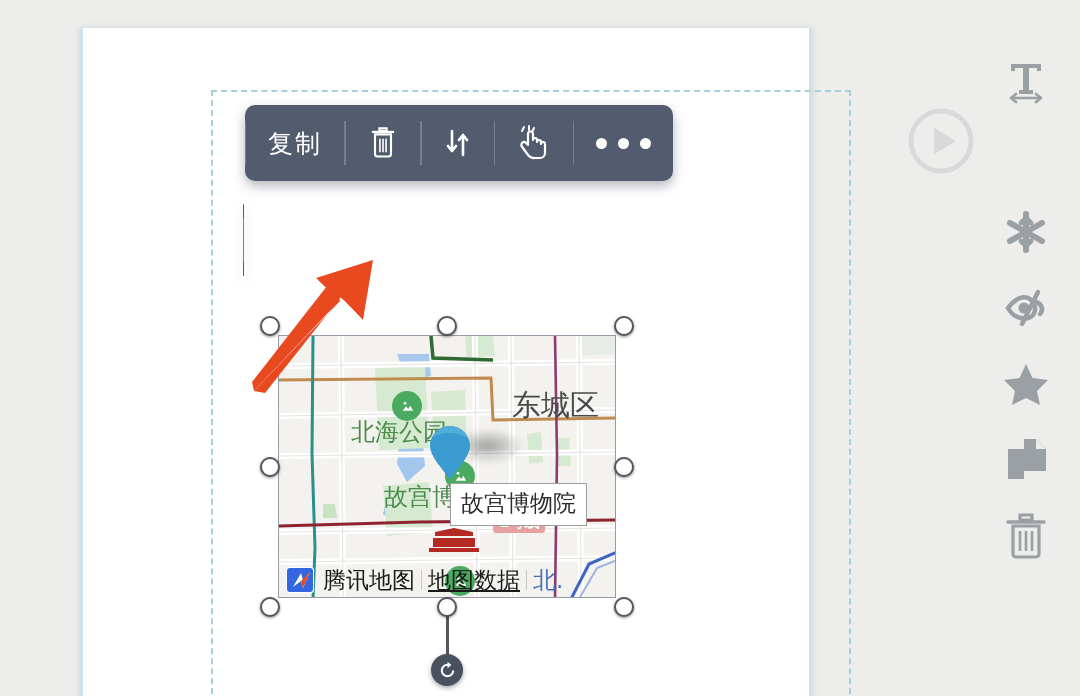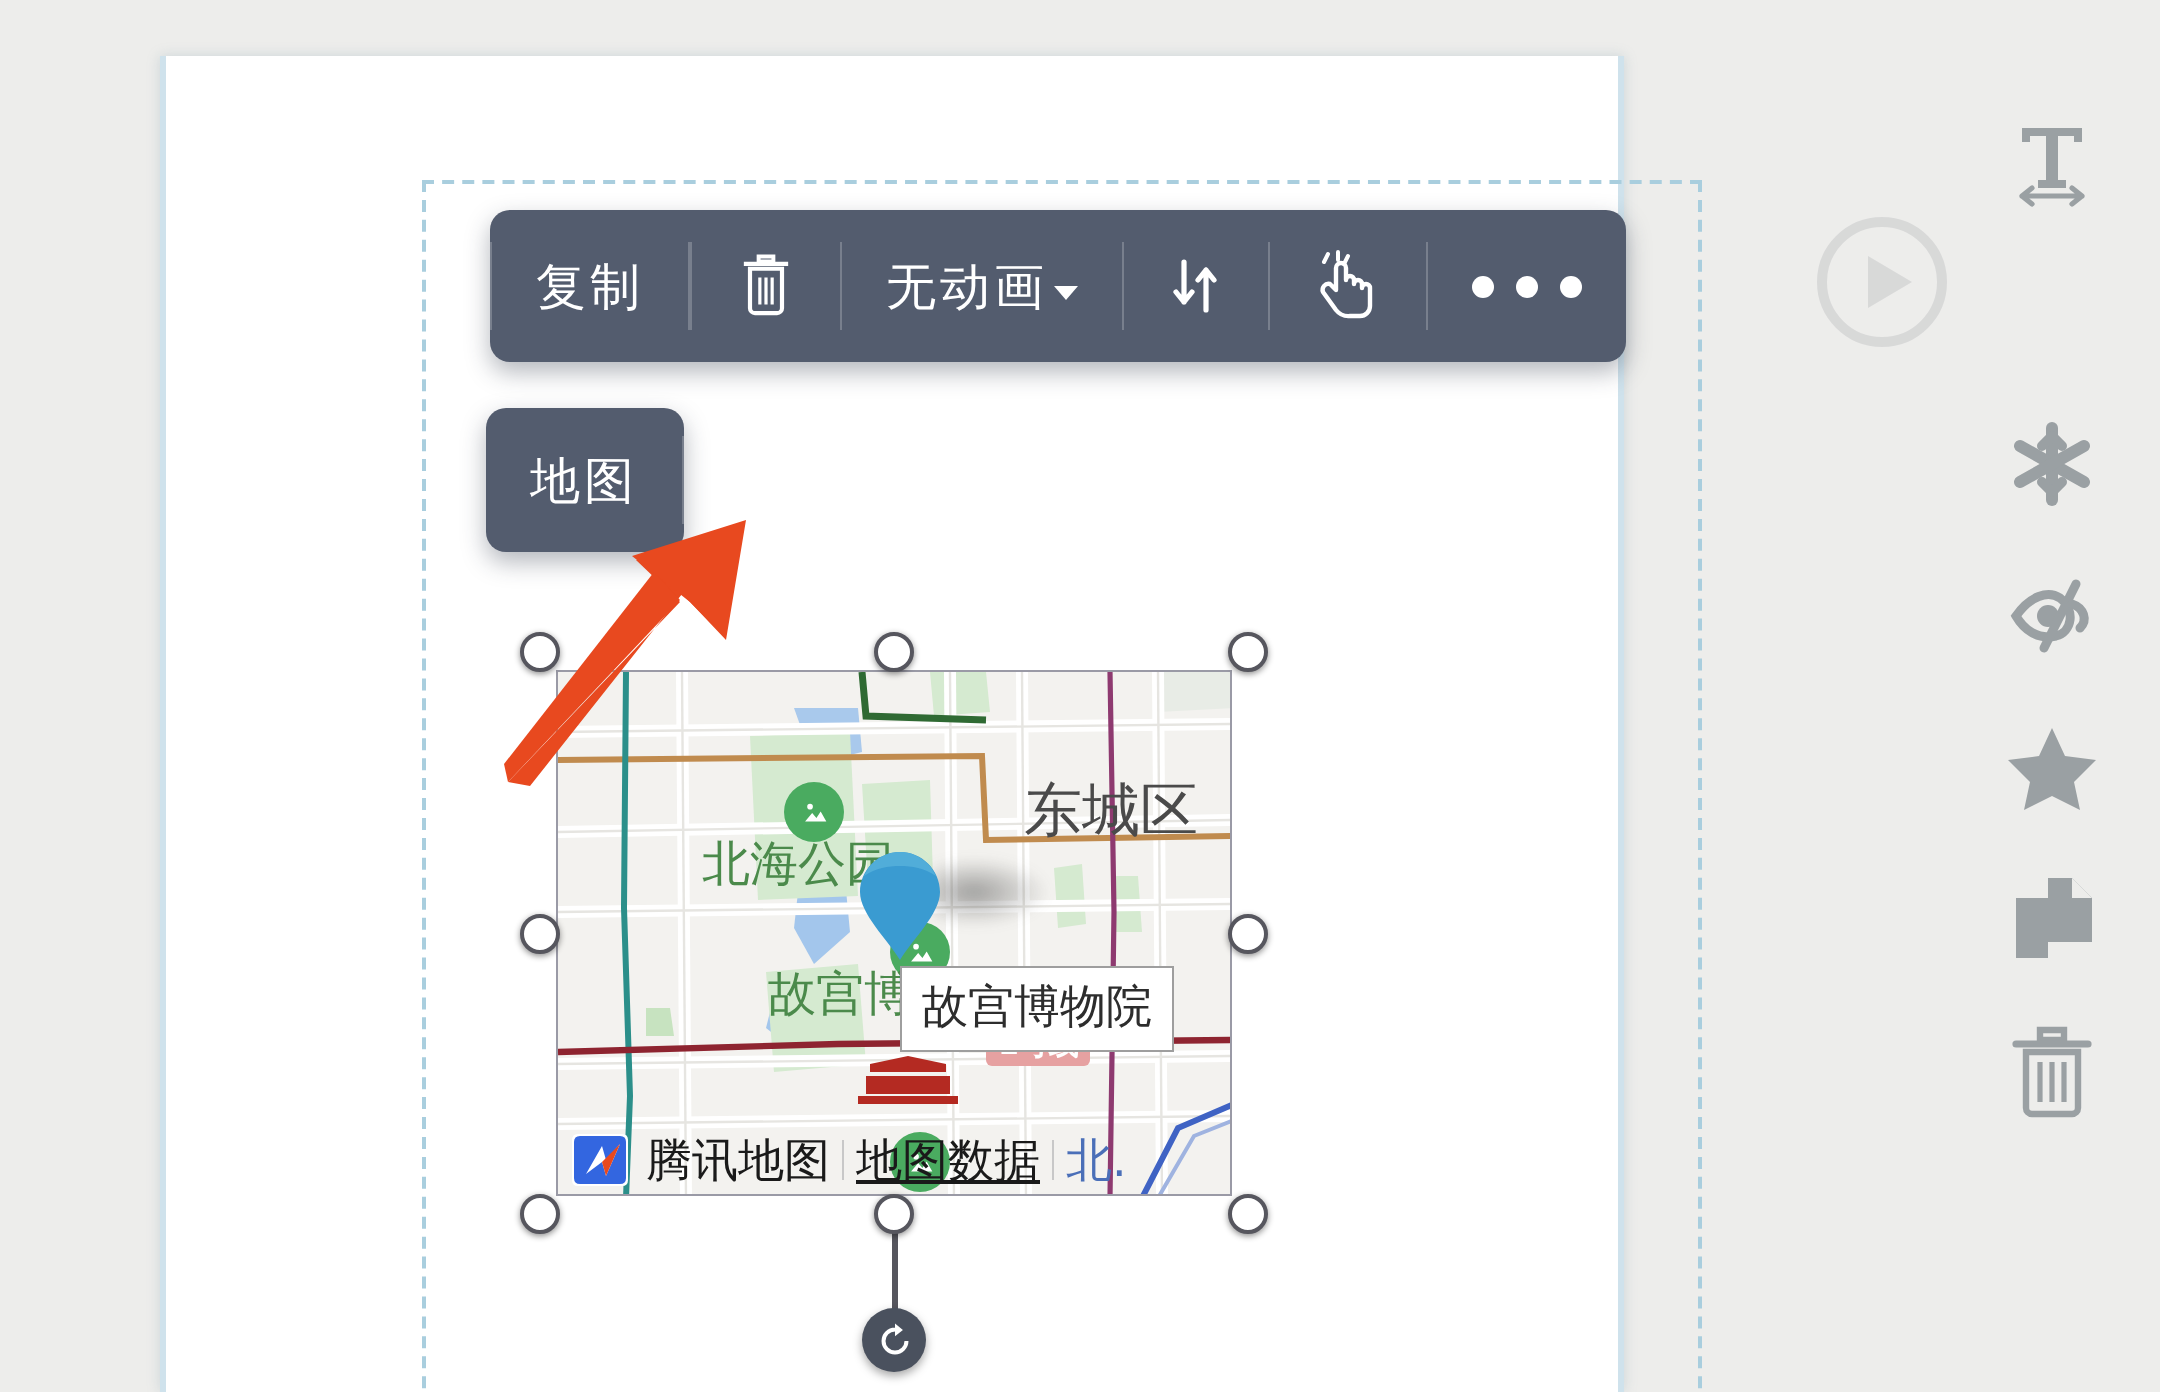--- a/index.html
+++ b/index.html
@@ -373,24 +373,20 @@
     <div class="tb-sep"></div>
     <div class="tb-item">
       <svg width="30" height="32" viewBox="0 0 24 26">
         <path d="M9 1 h6 v2 h-6z" fill="none" stroke="#fff" stroke-width="1.6"></path>
         <path d="M3 4 h18" stroke="#fff" stroke-width="1.8"></path>
         <path d="M5.5 6 h13 v16 a2 2 0 0 1 -2 2 h-9 a2 2 0 0 1 -2 -2 z" fill="none" stroke="#fff" stroke-width="1.7"></path>
         <path d="M9.5 9.5 v11 M12 9.5 v11 M14.5 9.5 v11" stroke="#fff" stroke-width="1.3"></path>
       </svg>
     </div>
     <div class="tb-sep"></div>
-    <div class="tb-item">
-      <span>无动画</span>
-      <span class="caret"></span>
-    </div>
     <div class="tb-sep"></div>
     <div class="tb-item">
       <svg width="28" height="32" viewBox="0 0 28 32">
         <path d="M8 4 V24 M8 24 L4 19 M8 24 L12 19" stroke="#fff" stroke-width="2.6" fill="none" stroke-linecap="round"></path>
         <path d="M19 28 V8 M19 8 L15 13 M19 8 L23 13" stroke="#fff" stroke-width="2.6" fill="none" stroke-linecap="round"></path>
       </svg>
     </div>
     <div class="tb-sep"></div>
     <div class="tb-item">
       <svg width="34" height="36" viewBox="0 0 34 36">
@@ -402,21 +398,20 @@
     <div class="tb-item">
       <span class="dots">
           <i></i>
           <i></i>
           <i></i>
         </span>
     </div>
   </div>
 
   <div class="toolbar" id="sub-toolbar">
-    <div class="tb-item">地图</div>
     <div class="tb-sep"></div>
   </div>
 
   <div class="ghost-play">
     <svg width="66" height="66" viewBox="0 0 66 66">
       <circle cx="33" cy="33" r="30" fill="none" stroke="#2b3140" stroke-width="5"></circle>
       <path d="M26 20 L48 33 L26 46 Z" fill="#2b3140"></path>
     </svg>
   </div>
 

